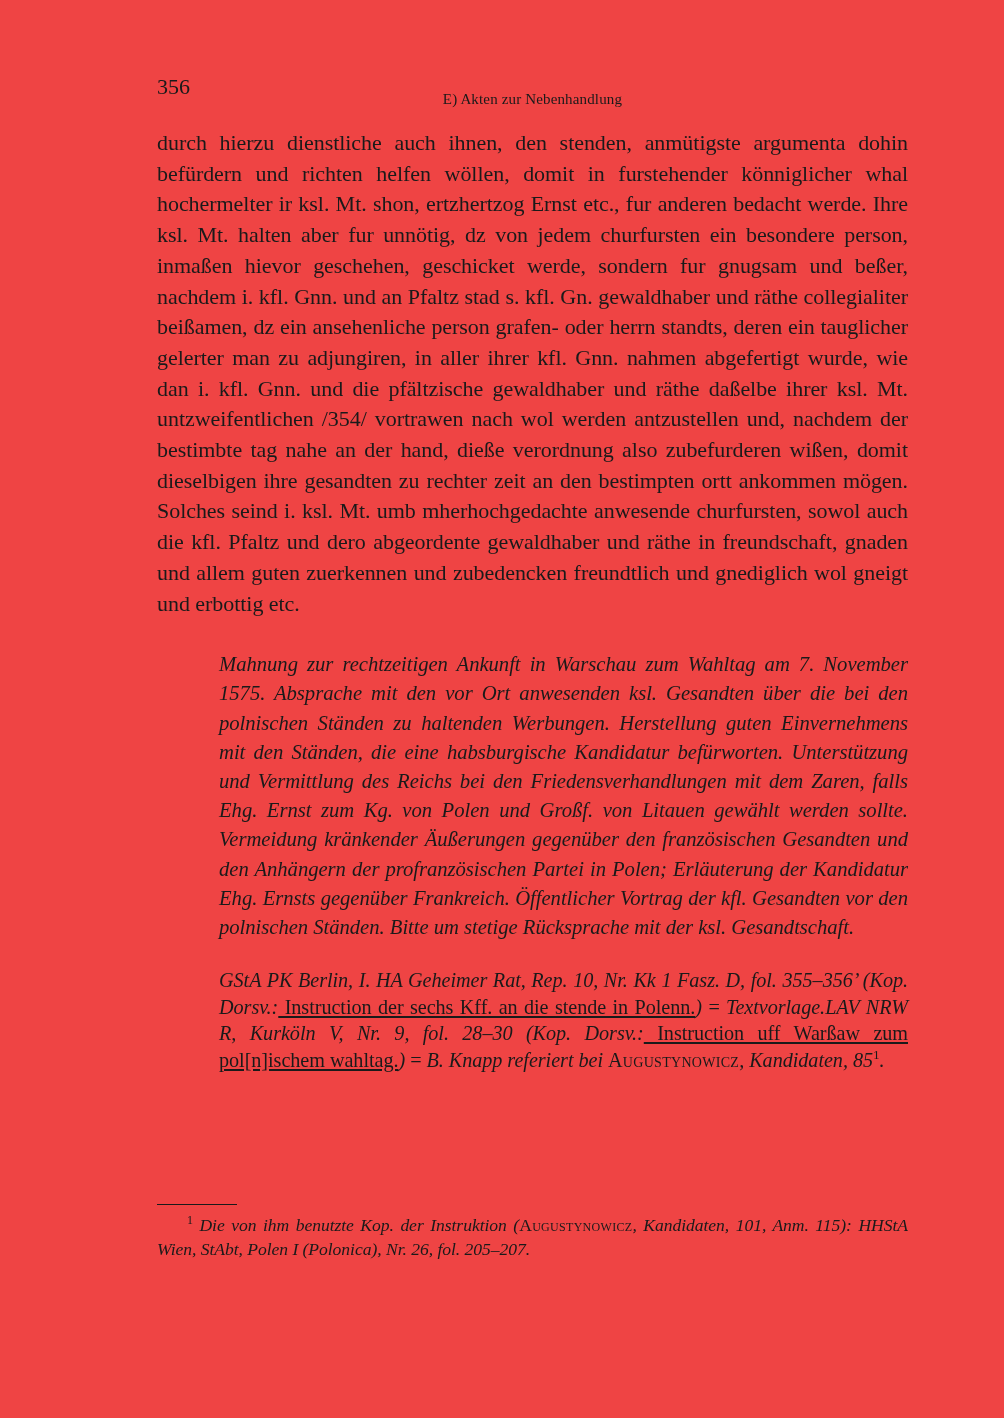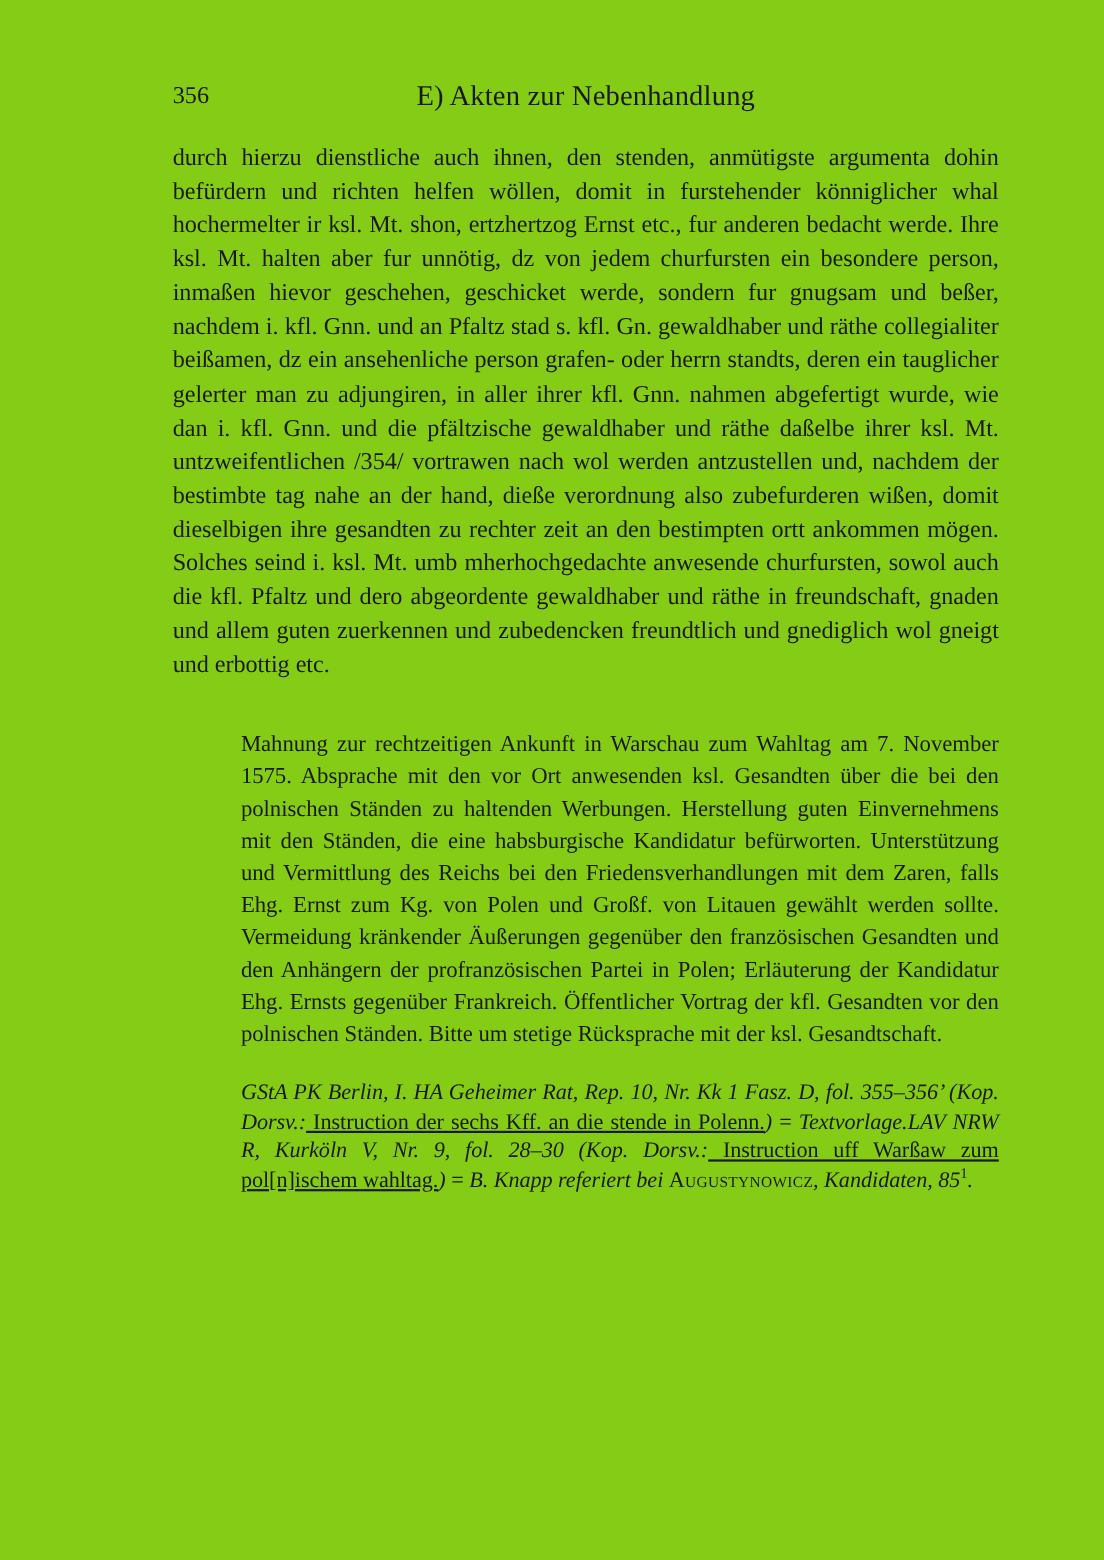--- a/index.html
+++ b/index.html
@@ -10,21 +10,21 @@
   }
   body {
     font-family: "Liberation Serif", "DejaVu Serif", serif;
     color: #1a1a1a;
     -webkit-font-smoothing: antialiased;
   }
   .page {
     position: relative;
     width: 1004px;
     height: 1418px;
-    background: #84cc16;
+    background: #ef4444;
     overflow: hidden;
     box-sizing: border-box;
   }
 
   
   .running-head {
     position: absolute;
     left: 157px;
     top: 74px;
     width: 751px;
@@ -34,24 +34,24 @@
   }
   .folio {
     position: absolute;
     left: 0;
     top: 0;
     font-size: 22px;
   }
   .head-title {
     position: absolute;
     left: 0;
-    top: 0;
+    top: 12px;
     width: 751px;
     text-align: center;
-    font-size: 26px;
+    font-size: 15px;
     letter-spacing: 0.15px;
   }
 
   
   .textblock {
     position: absolute;
     left: 157px;
     top: 128px;
     width: 751px;
   }
@@ -81,23 +81,24 @@
     width: 52px;
   }
   .doc-heading .htext {
     margin-left: 61px;
     display: block;
     letter-spacing: -0.1px;
   }
 
   
   .regest {
-    margin-top: 44px;
+    margin-top: 31px;
     margin-left: 62px;
     width: 689px;
+    font-style: italic;
     font-size: 20.7px;
     line-height: 29.2px;
     text-align: justify;
     letter-spacing: -0.05px;
   }
 
   
   .source {
     margin-top: 25px;
     margin-left: 62px;
@@ -171,14 +172,18 @@
 
 
     <div class="regest">Mahnung zur rechtzeitigen Ankunft in Warschau zum Wahltag am 7. November 1575. Absprache mit den vor Ort anwesenden ksl. Gesandten über die bei den polnischen Ständen zu haltenden Werbungen. Herstellung guten Einvernehmens mit den Ständen, die eine habsburgische Kandidatur befürworten. Unterstützung und Vermittlung des Reichs bei den Friedensverhandlungen mit dem Zaren, falls Ehg. Ernst zum Kg. von Polen und Großf. von Litauen gewählt werden sollte. Vermeidung kränkender Äußerungen gegenüber den französischen Gesandten und den Anhängern der profranzösischen Partei in Polen; Erläuterung der Kandidatur Ehg. Ernsts gegenüber Frankreich. Öffentlicher Vortrag der kfl. Gesandten vor den polnischen Ständen. Bitte um stetige Rücksprache mit der ksl. Gesandtschaft.</div>
 
     <div class="source">
       <div><span>GStA PK Berlin, I. HA Geheimer Rat, Rep. 10, Nr. Kk 1 Fasz. D, fol. 355–356’ (Kop. Dorsv.:</span><span class="roman"> Instruction der sechs Kff. an die stende in Polenn.</span><span>)</span><span class="eq"> = </span><span>Textvorlage.</span><span>LAV NRW R, Kurköln V, Nr. 9, fol. 28–30 (Kop. Dorsv.:</span><span class="roman"> Instruction uff Warßaw zum pol[n]ischem wahltag.</span><span>)</span><span class="eq"> = </span><span>B. Knapp referiert bei </span><span class="sc">Augustynowicz</span><span>, Kandidaten, 85</span><sup>1</sup><span>.</span></div>
     </div>
 
   </div>
 
+  <div class="footnote-area">
+    <div class="footnote-rule"></div>
+    <div class="footnote"><span class="fn-indent"></span><sup>1</sup> <span>Die von ihm benutzte Kop. der Instruktion (</span><span class="sc">Augustynowicz</span><span>, Kandidaten, 101, Anm. 115): HHStA Wien, StAbt, Polen I (Polonica), Nr. 26, fol. 205–207.</span></div>
+  </div>
 
 </div>
 
 </body></html>

